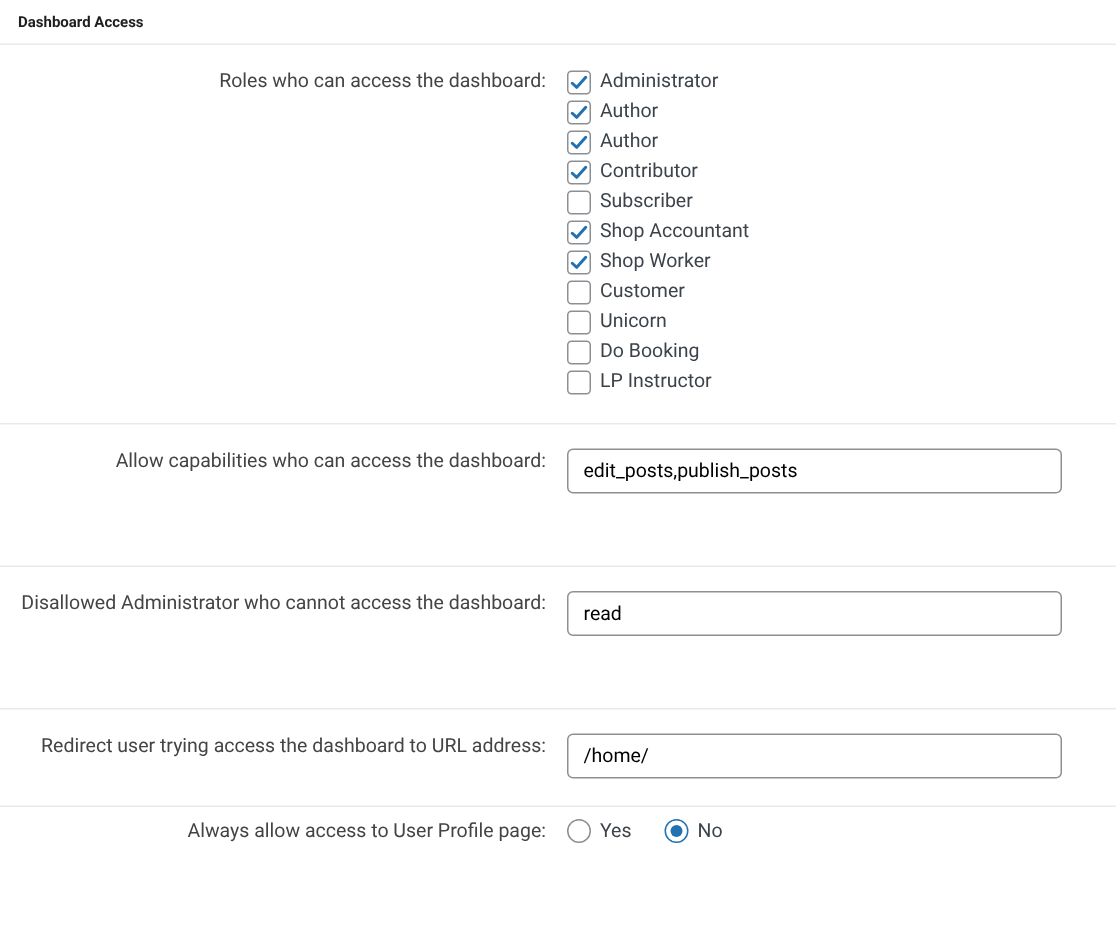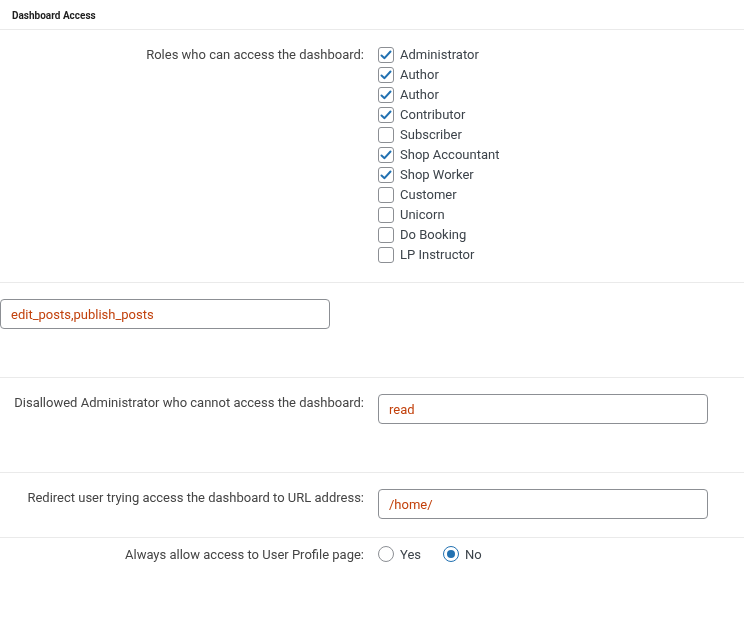--- a/index.html
+++ b/index.html
@@ -64,21 +64,21 @@
     }
     .cb svg { display: none; }
     .cb.checked svg { display: block; }
     .text-input {
       width: 330px;
       height: 30px;
       border: 1px solid #8c8f94;
       border-radius: 4px;
       padding: 4px 10px;
       font-size: 13px;
-      color: #c2410c;
+      color: #000000;
       font-family: inherit;
       background: #fff;
     }
     .radio-group {
       display: flex;
       align-items: center;
       gap: 22px;
     }
     .radio-item {
       display: flex;
@@ -187,20 +187,21 @@
         </div>
         <div class="checkbox-item">
           <span class="cb"></span>
           <span class="role-label">LP Instructor</span>
         </div>
       </div>
   </div>
 </div>
 
 <div class="row" style="padding-bottom:48px;">
+  <div class="label-col">Allow capabilities who can access the dashboard:</div>
   <div class="field-col">
     <input type="text" class="text-input" value="edit_posts,publish_posts" style="">
   </div>
 </div>
 
 <div class="row" style="padding-bottom:48px;">
   <div class="label-col">Disallowed Administrator who cannot access the dashboard:</div>
   <div class="field-col">
     <input type="text" class="text-input" value="read" style="">
   </div>

